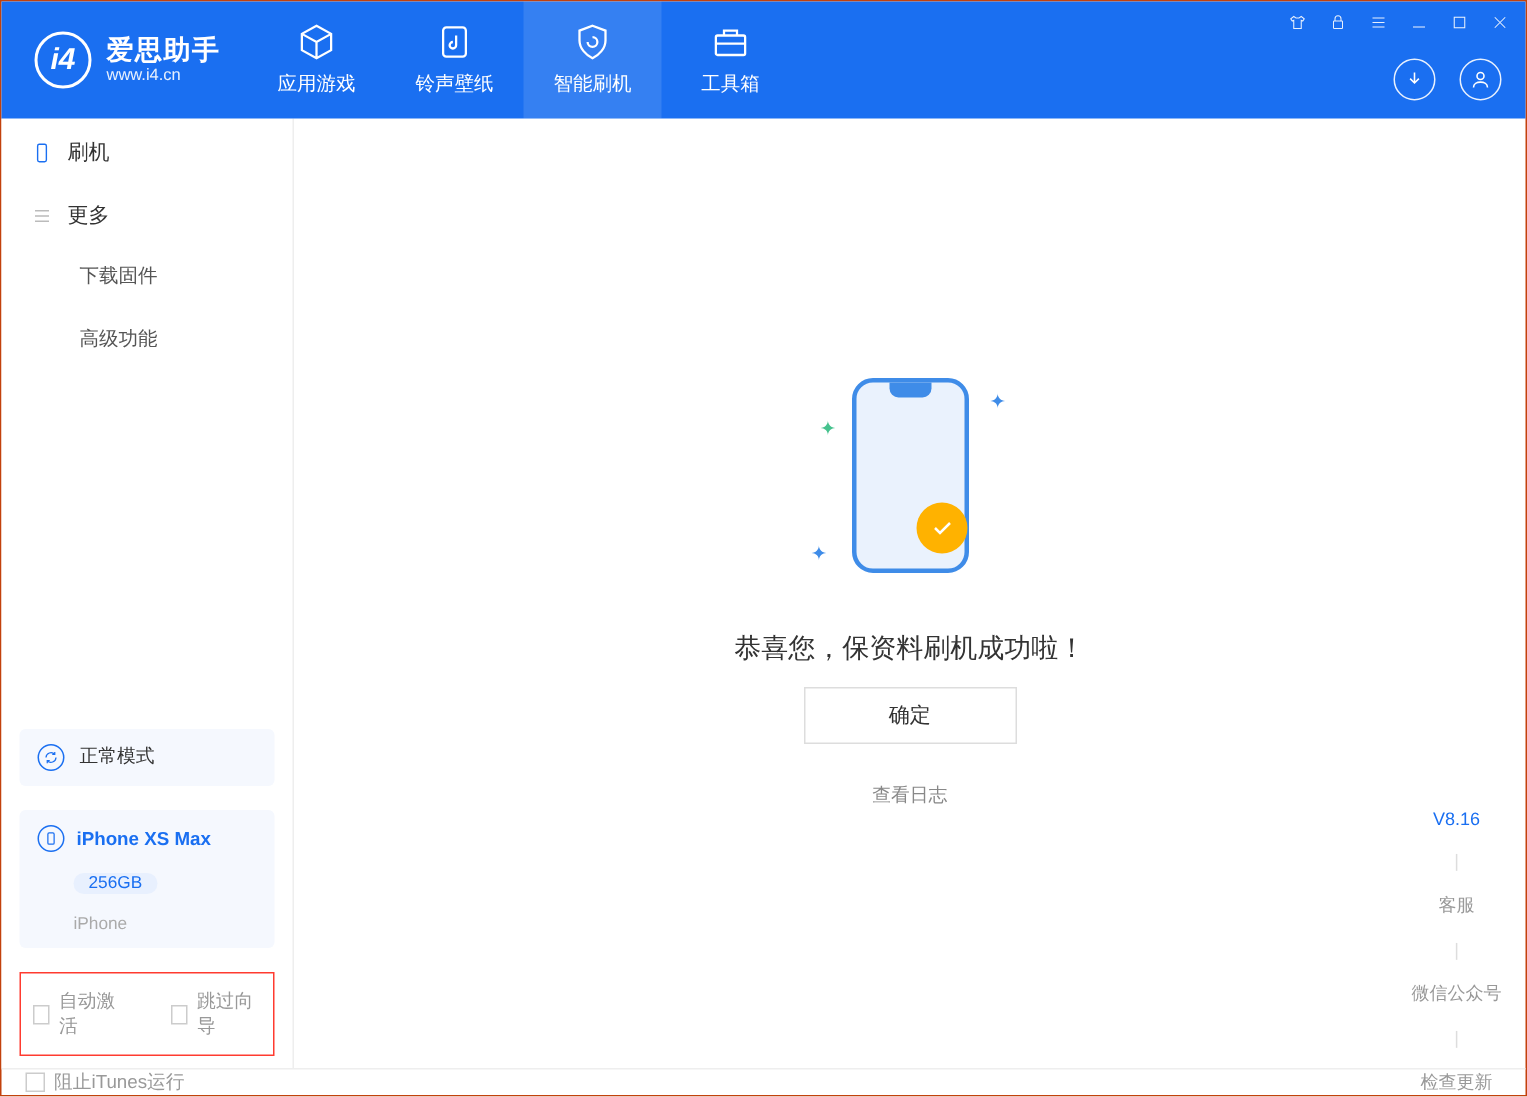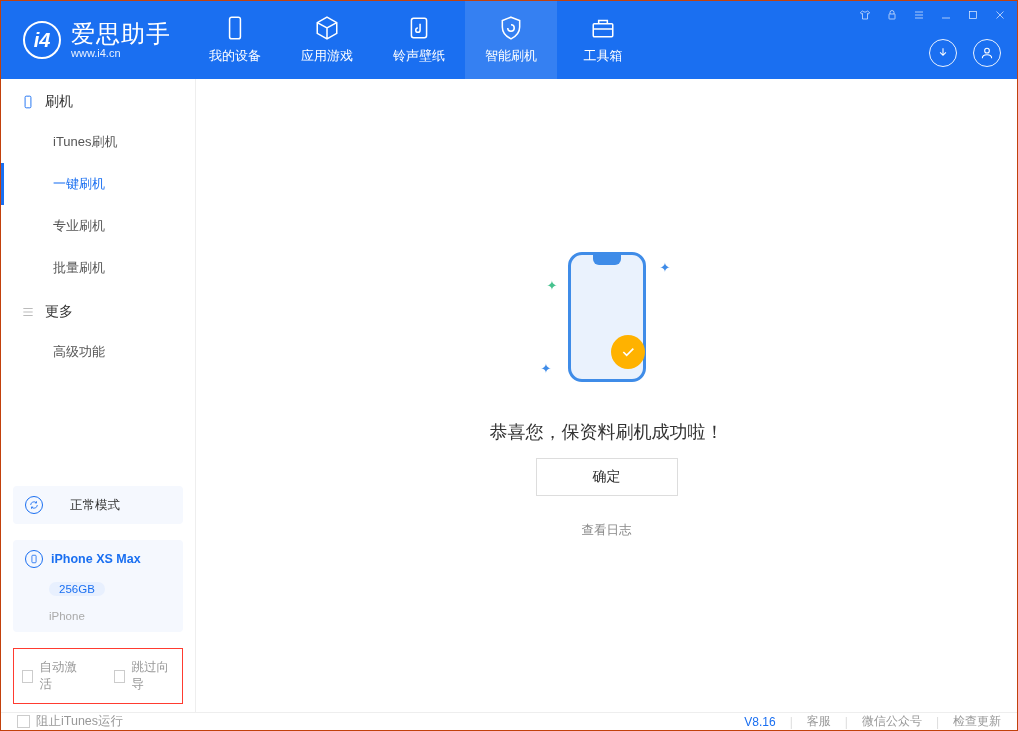--- a/index.html
+++ b/index.html
@@ -4,21 +4,21 @@
 <style>
 * { margin: 0; padding: 0; box-sizing: border-box; font-family: "Microsoft YaHei", "PingFang SC", sans-serif; }
 body { background: #f0f0f0; }
 .window { width: 1018px; height: 731px; margin: 0 auto; background: #fff; border: 1px solid #c2410c; display: flex; flex-direction: column; }
 
 
 .header { height: 78px; background: linear-gradient(to right, #1a6ff1, #1a6ff1); display: flex; align-items: stretch; color: #fff; position: relative; }
 .logo-block { display: flex; align-items: center; padding: 0 18px 0 22px; }
 .logo-circle { width: 38px; height: 38px; border-radius: 50%; border: 2.5px solid #fff; display: flex; align-items: center; justify-content: center; font-weight: bold; font-size: 20px; font-style: italic; margin-right: 10px; }
 .logo-text { display: flex; flex-direction: column; line-height: 1.1; }
-.logo-title { font-size: 24px; font-weight: 400; letter-spacing: 1px; }
+.logo-title { font-size: 18px; font-weight: 700; letter-spacing: 1px; }
 .logo-sub { font-size: 11px; opacity: 0.9; }
 
 .navs { display: flex; align-items: stretch; }
 .nav-item { width: 92px; display: flex; flex-direction: column; align-items: center; justify-content: center; gap: 6px; cursor: pointer; font-size: 13px; }
 .nav-item.active { background: rgba(255,255,255,0.12); }
 .nav-icon { width: 26px; height: 26px; display: flex; align-items: center; justify-content: center; }
 .nav-icon svg { width: 26px; height: 26px; fill: none; stroke: #fff; stroke-width: 1.4; }
 
 .win-controls { position: absolute; right: 10px; top: 8px; display: flex; gap: 12px; color: #fff; font-size: 13px; align-items: center; }
 .win-controls span { cursor: pointer; opacity: 0.9; width: 15px; text-align: center; display: inline-flex; align-items: center; justify-content: center; }
@@ -35,21 +35,21 @@
 .sidebar { width: 195px; border-right: 1px solid #eee; display: flex; flex-direction: column; background: #fff; }
 .section-title { display: flex; align-items: center; gap: 10px; padding: 14px 18px 10px 20px; font-size: 14px; color: #333; font-weight: 500; }
 .section-title svg { width: 14px; height: 14px; }
 .sub-list { display: flex; flex-direction: column; }
 .sub-item { padding: 12px 18px 12px 52px; font-size: 13px; color: #555; cursor: pointer; }
 .sub-item.active { color: #1a6ff1; position: relative; }
 .sub-item.active::before { content: ""; position: absolute; left: 0; top: 0; bottom: 0; width: 3px; background: #1a6ff1; }
 
 .spacer { flex: 1; }
 
-.device-box { margin: 8px 12px; padding: 10px 12px; border-radius: 4px; background: #f5f8fe; font-size: 12.5px; color: #333; display: flex; align-items: center; gap: 27px; }
+.device-box { margin: 8px 12px; padding: 10px 12px; border-radius: 4px; background: #f5f8fe; font-size: 12.5px; color: #333; display: flex; align-items: flex-start; gap: 10px; }
 .device-box .dicon { width: 18px; height: 18px; border-radius: 50%; border: 1.5px solid #1a6ff1; display: flex; align-items: center; justify-content: center; }
 .device-box .dicon svg { width: 10px; height: 10px; stroke: #1a6ff1; fill: none; stroke-width: 2; }
 .device-box.dev { flex-direction: column; align-items: flex-start; gap: 14px; }
 .dev-row { display: flex; align-items: center; gap: 8px; width: 100%; }
 .dev-capacity { display: inline-block; background: #e8f0fe; color: #1a6ff1; padding: 1px 10px; border-radius: 10px; font-size: 11.5px; margin-left: 24px; }
 .dev-type { color: #aaa; font-size: 11.5px; margin-left: 24px; }
 
 .highlight-box { margin: 8px 12px; border: 1.5px solid #ff3b30; padding: 10px 8px; display: flex; gap: 32px; }
 .chk-row { display: flex; align-items: center; gap: 6px; font-size: 12.5px; color: #999; }
 .chk { width: 13px; height: 13px; border: 1px solid #ccc; background: #fff; }
@@ -66,21 +66,21 @@
 .s2 { right: -4px; top: 8px; }
 .s3 { left: -6px; bottom: 16px; }
 
 .msg { font-size: 18px; color: #333; margin-bottom: 14px; }
 .ok-btn { width: 142px; height: 38px; border: 1px solid #ddd; background: #fff; font-size: 14px; color: #333; cursor: pointer; margin-bottom: 26px; }
 .log-link { font-size: 12.5px; color: #888; cursor: pointer; }
 
 
 .footer { height: 18px; border-top: 1px solid #eee; display: flex; align-items: flex-end; padding: 0 16px; font-size: 12px; color: #999; }
 .footer .fleft { display: flex; align-items: center; gap: 6px; }
-.footer .fright { margin-left: auto; display: flex; align-items: center; gap: 14px; }
+.footer .fright { margin-left: auto; display: flex; align-items: center; gap: 14px; flex-direction: column; }
 .footer .ver { color: #1a6ff1; }
 .footer .sep { color: #ddd; }
 .footer .flink { color: #999; cursor: pointer; }
 </style>
 </head>
 <body>
 
 <div class="window">
 
   <div class="header">
@@ -89,28 +89,20 @@
       <div class="logo-text">
         <span class="logo-title">爱思助手</span>
         <span class="logo-sub">www.i4.cn</span>
       </div>
     </div>
 
     <div class="navs">
       <div class="nav-item">
         <span class="nav-icon">
             <svg viewBox="0 0 24 24">
-              <rect x="7" y="2" width="10" height="20" rx="2"></rect>
-            </svg>
-          </span>
-        <span>我的设备</span>
-      </div>
-      <div class="nav-item">
-        <span class="nav-icon">
-            <svg viewBox="0 0 24 24">
               <path d="M12 2 L21 7 L21 17 L12 22 L3 17 L3 7 Z M3 7 L12 12 L21 7 M12 12 L12 22"></path>
             </svg>
           </span>
         <span>应用游戏</span>
       </div>
       <div class="nav-item">
         <span class="nav-icon">
             <svg viewBox="0 0 24 24">
               <rect x="5" y="3" width="14" height="18" rx="2"></rect>
               <path d="M13 8 v6 a2 2 0 1 1 -2 -2"></path>
@@ -189,34 +181,29 @@
 
   <div class="body">
 
     <div class="sidebar">
       <div class="section-title">
         <svg viewBox="0 0 24 24" style="stroke:#1a6ff1;fill:none;stroke-width:1.6">
             <rect x="7" y="2" width="10" height="20" rx="2"></rect>
           </svg>
         <span>刷机</span>
       </div>
-      <div class="sub-list">
-        <div class="sub-item">iTunes刷机</div>
-        <div class="sub-item active">一键刷机</div>
-        <div class="sub-item">专业刷机</div>
-        <div class="sub-item">批量刷机</div>
-      </div>
 
       <div class="section-title">
         <svg viewBox="0 0 24 24" style="stroke:#bbb;fill:none;stroke-width:1.8">
             <path d="M4 6h16M4 12h16M4 18h16"></path>
           </svg>
         <span>更多</span>
       </div>
       <div class="sub-list">
+        <div class="sub-item">下载固件</div>
         <div class="sub-item">高级功能</div>
       </div>
 
       <div class="spacer"></div>
 
       <div class="device-box">
         <span class="dicon">
             <svg viewBox="0 0 24 24">
               <path d="M4 12a8 8 0 0 1 14-5M20 12a8 8 0 0 1-14 5"></path>
               <path d="M18 3v4h-4M6 21v-4h4"></path>

